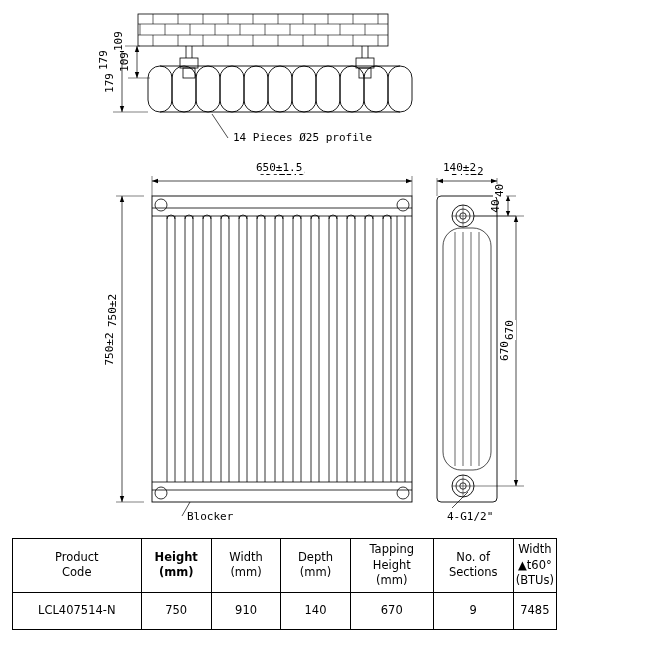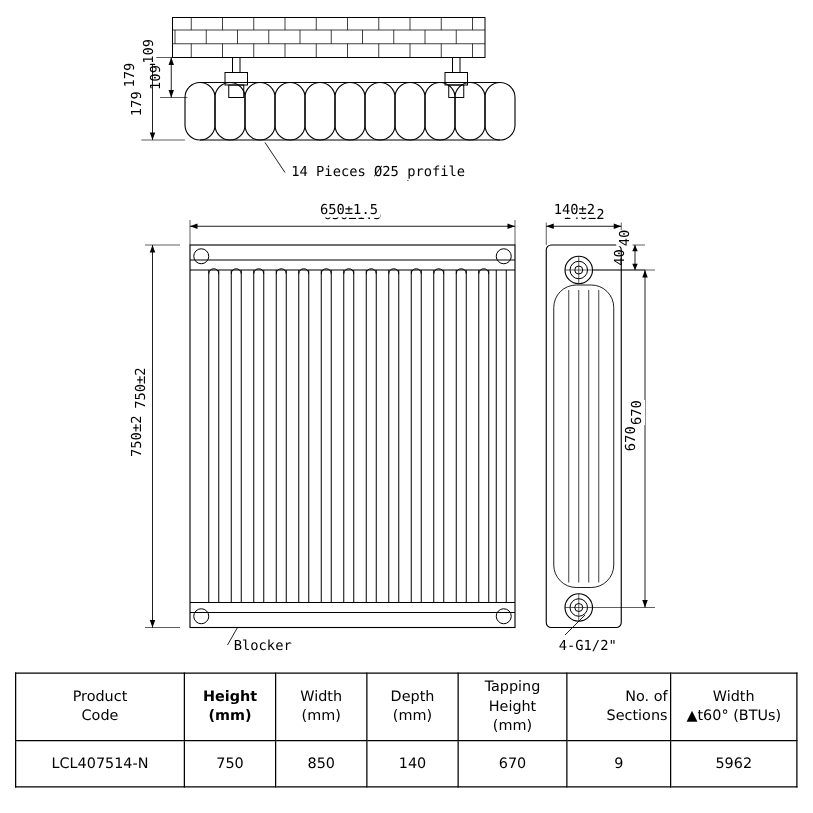--- a/index.html
+++ b/index.html
@@ -31,21 +31,21 @@
     font-family: "DejaVu Sans Mono", monospace;
     fill: #000000;
   }
   .dim-text { font-size: 11px; }
   .note-text { font-size: 11px; }
   
   .spec-table {
     position: absolute;
     left: 12px;
     top: 538px;
-    width: 626px;
+    width: 545px;
     border-collapse: collapse;
     font-family: "DejaVu Sans", sans-serif;
     font-size: 11.5px;
   }
   .spec-table th, .spec-table td {
     border: 1px solid #000000;
     text-align: center;
     vertical-align: middle;
     padding: 3px 2px;
     font-weight: normal;
@@ -333,36 +333,36 @@
         </th>
         <th style="width:68px;text-align:center;">
           <div>Depth</div>
           <div>(mm)</div>
         </th>
         <th style="width:82px;margin-top:28px;">
           <div>Tapping</div>
           <div>Height</div>
           <div>(mm)</div>
         </th>
-        <th style="width:78px;text-align:right;">
+        <th style="width:78px;">
           <div>No. of</div>
           <div>Sections</div>
         </th>
         <th>
           <div>Width</div>
           <div>▲t60° (BTUs)</div>
         </th>
       </tr>
     </thead>
     <tbody>
       <tr>
         <td>LCL407514-N</td>
         <td>750</td>
-        <td>850</td>
+        <td>910</td>
         <td>140</td>
         <td>670</td>
         <td>9</td>
-        <td>5962</td>
+        <td>7485</td>
       </tr>
     </tbody>
   </table>
 
 </div>
 
 </body></html>

